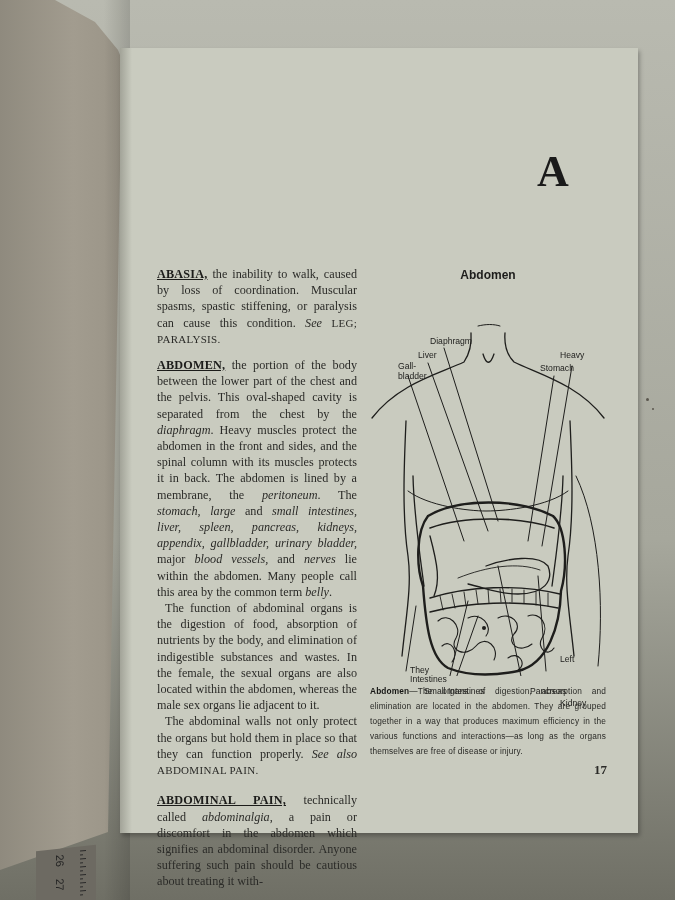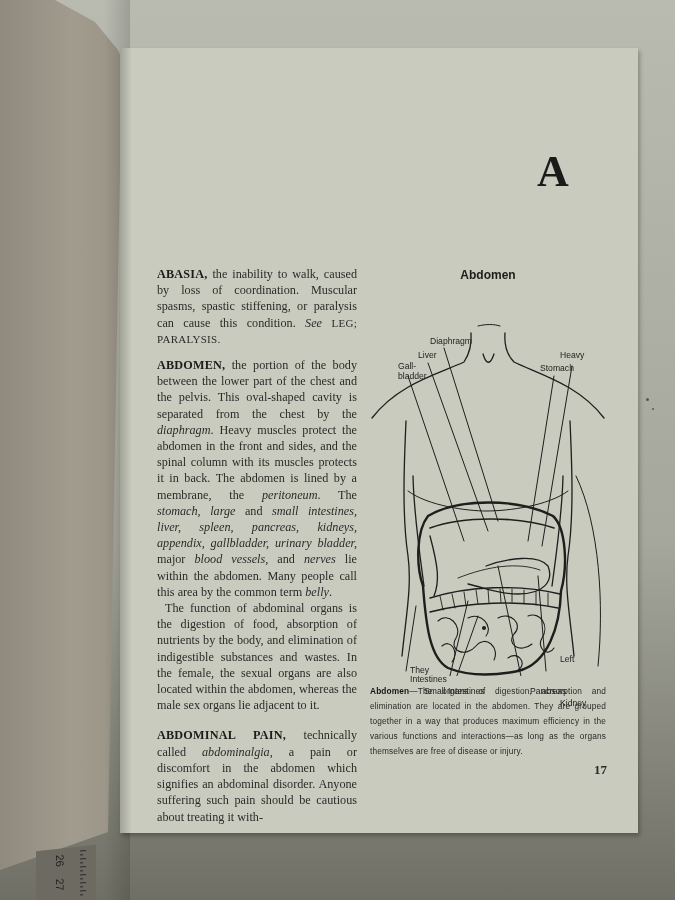--- a/index.html
+++ b/index.html
@@ -49,21 +49,21 @@
       color: #1a1a1a; line-height: 1;
     }
     .col-left {
       position: absolute; left: 37px; top: 218px; width: 200px;
       font-size: 12.2px; line-height: 16.2px; color: #2b2b28;
       text-align: justify;
     }
     .entry { margin: 0 0 10px 0; }
     .entry p { margin: 0; text-indent: 0; }
     .entry p.indent { text-indent: 8px; }
-    .headword { font-weight: bold; color: #1c1c1a; letter-spacing: 0.2px; }
+    .headword { font-weight: bold; color: #1c1c1a; letter-spacing: 0.2px; text-decoration: underline; }
     .sc { font-variant: small-caps; font-size: 11px; letter-spacing: 0.3px; }
     i { font-style: italic; }
 
     .figure {
       position: absolute; left: 248px; top: 218px; width: 240px; height: 410px;
     }
     .fig-title {
       position: absolute; left: 0; right: 0; top: 2px; text-align: center;
       font-family: "Liberation Sans", sans-serif; font-weight: bold; font-size: 12px; color: #1d1d1b;
     }
@@ -121,20 +121,24 @@
         <span class="headword">ABASIA,</span><span> the inability to walk, caused by loss of coordination. Muscular spasms, spastic stiffening, or paralysis can cause this condition. </span><i>See</i>
         <span class="sc">LEG; PARALYSIS.</span>
       </p>
     </div>
 
     <div class="entry">
       <p>
         <span class="headword">ABDOMEN,</span><span> the portion of the body between the lower part of the chest and the pelvis. This oval-shaped cavity is separated from the chest by the </span><i>diaphragm</i><span>. Heavy muscles protect the abdomen in the front and sides, and the spinal column with its muscles protects it in back. The abdomen is lined by a membrane, the </span><i>peritoneum</i><span>. The </span><i>stomach, large</i><span> and </span><i>small intestines, liver, spleen, pancreas, kidneys, appendix, gallbladder, urinary bladder,</i><span> major </span><i>blood vessels,</i><span> and </span><i>nerves</i><span> lie within the abdomen. Many people call this area by the common term </span><i>belly</i><span>.</span>
       </p>
       <p class="indent">The function of abdominal organs is the digestion of food, absorption of nutrients by the body, and elimination of indigestible substances and wastes. In the female, the sexual organs are also located within the abdomen, whereas the male sex organs lie adjacent to it.</p>
+      <p class="indent">
+        <span>The abdominal walls not only protect the organs but hold them in place so that they can function properly. </span><i>See also</i>
+        <span class="sc">ABDOMINAL PAIN.</span>
+      </p>
     </div>
 
     <div class="entry" style="margin-top:14px">
       <p>
         <span class="headword">ABDOMINAL PAIN,</span><span> technically called </span><i>abdominalgia</i><span>, a pain or discomfort in the abdomen which signifies an abdominal disorder. Anyone suffering such pain should be cautious about treating it with-</span>
       </p>
     </div>
   </div>
 
   <div class="figure">

